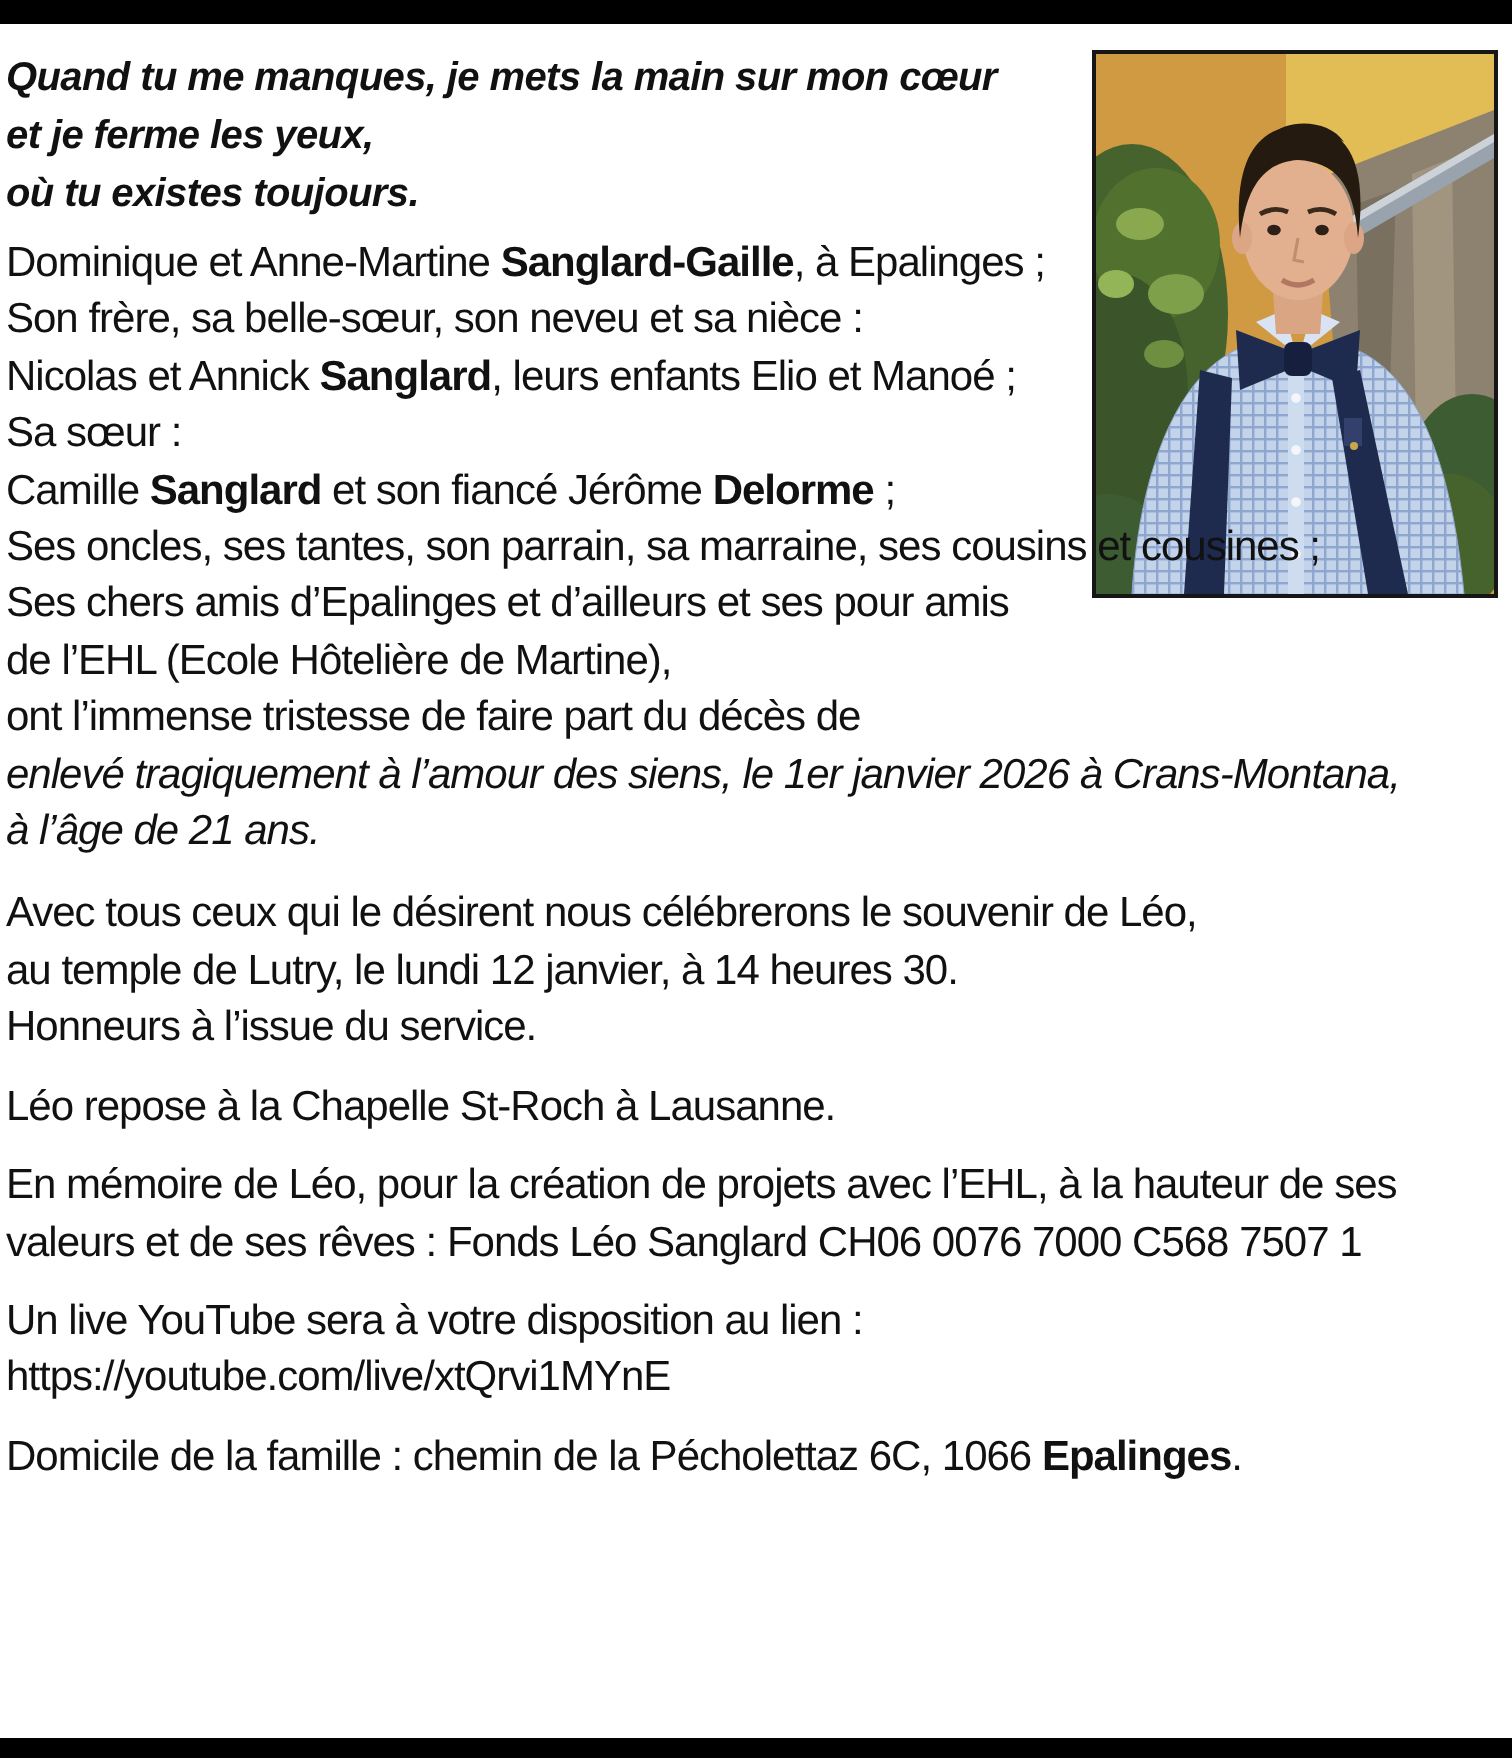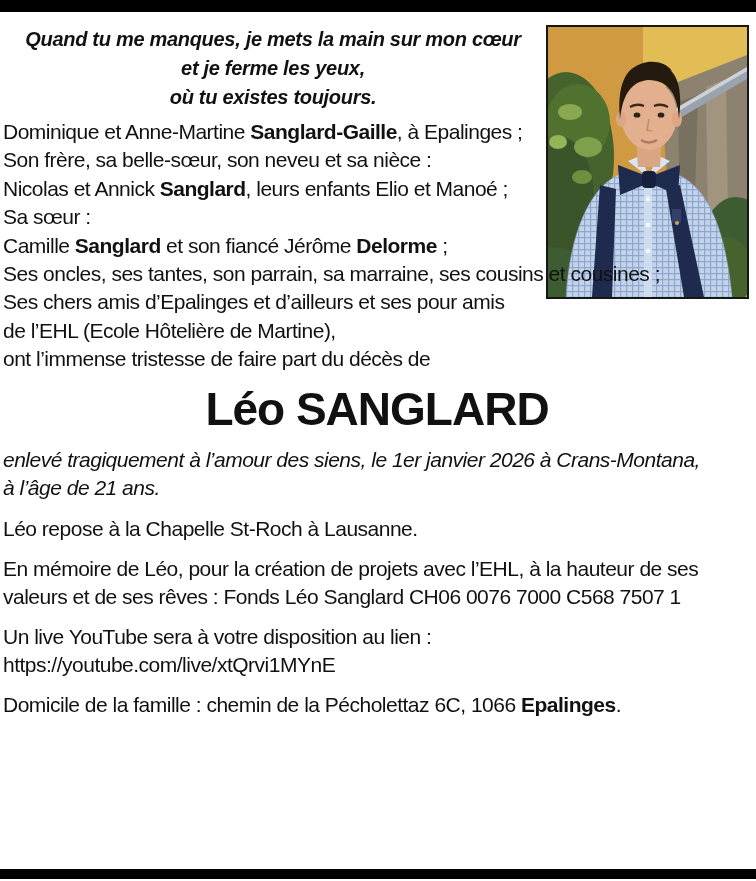--- a/index.html
+++ b/index.html
@@ -30,21 +30,21 @@
   .line{
     white-space:nowrap;
     font-size:21px;
     letter-spacing:-0.5px;
     line-height:28.4px;
   }
   .b{font-weight:bold;}
 
   .quote{
     width:540px;
-    text-align:center;
+    text-align:left;
     font-style:italic;
     font-weight:600;
     margin:12px 0 6px 0;
   }
   .quote .line{font-size:20px;line-height:29px;letter-spacing:-0.3px;}
 
   .family-top{width:540px;}
 
   .deceased-name{
     font-size:46px;
@@ -150,27 +150,31 @@
       <div class="line"><span>Camille </span><span class="b">Sanglard</span><span> et son fiancé Jérôme </span><span class="b">Delorme</span><span> ;</span></div>
     </div>
 
     <div class="family-rest">
       <div class="line"><span>Ses oncles, ses tantes, son parrain, sa marraine, ses cousins et cousines ;</span></div>
       <div class="line"><span>Ses chers amis d’Epalinges et d’ailleurs et ses pour amis</span></div>
       <div class="line"><span>de l’EHL (Ecole Hôtelière de Martine),</span></div>
       <div class="line"><span>ont l’immense tristesse de faire part du décès de</span></div>
     </div>
 
-    <div class="deceased-name">Léo SANGLARD</div>
 
     <div class="para para-first">
       <div class="line">enlevé tragiquement à l’amour des siens, le 1er janvier 2026 à Crans-Montana,</div>
       <div class="line">à l’âge de 21 ans.</div>
     </div>
 
+    <div class="para">
+      <div class="line">Avec tous ceux qui le désirent nous célébrerons le souvenir de Léo,</div>
+      <div class="line">au temple de Lutry, le lundi 12 janvier, à 14 heures 30.</div>
+      <div class="line">Honneurs à l’issue du service.</div>
+    </div>
 
     <div class="para">
       <div class="line">Léo repose à la Chapelle St-Roch à Lausanne.</div>
     </div>
 
     <div class="para">
       <div class="line">En mémoire de Léo, pour la création de projets avec l’EHL, à la hauteur de ses</div>
       <div class="line">valeurs et de ses rêves : Fonds Léo Sanglard CH06 0076 7000 C568 7507 1</div>
     </div>
 

